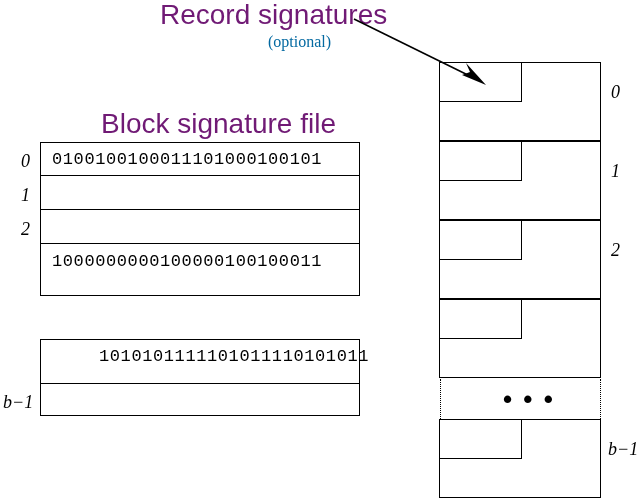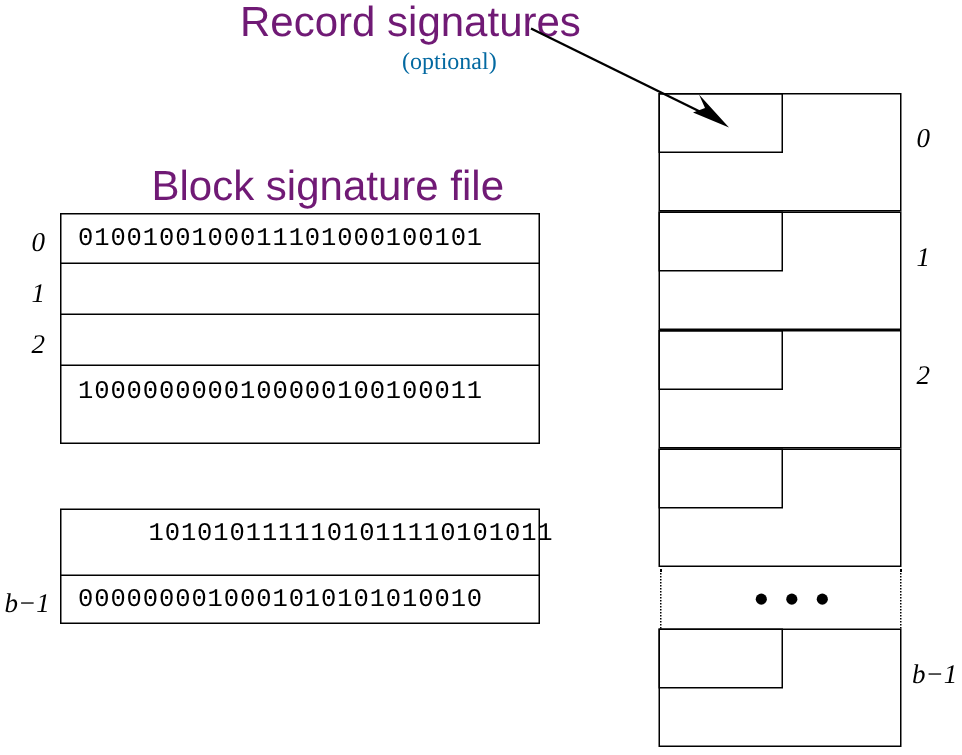--- a/index.html
+++ b/index.html
@@ -121,21 +121,20 @@
   <div class="bits" style="left:52px; top:253px;text-align:center;">1000000000100000100100011</div>
 
   <div class="box" style="left:40px; top:339px; width:320px; height:77px;"></div>
 
   <div class="hline" style="left:40px; top:383px; width:320px;"></div>
 
   <div class="idx" style="left:21px; top:349px;"></div>
   <div class="idx" style="left:3px; top:393px;">b−1</div>
 
   <div class="bits" style="left:52px; top:348px;margin-left:47px;">1010101111101011110101011</div>
-  <div class="bits" style="left:52px; top:392px;">0000000010001010101010010</div>
 
   <div class="box" style="left:439px; top:62px; width:162px; height:79px;"></div>
   <div class="box" style="left:439px; top:62px; width:83px; height:40px;"></div>
   <div class="idx" style="left:611px; top:83px;">0</div>
 
   <div class="box" style="left:439px; top:141px; width:162px; height:79px;"></div>
   <div class="box" style="left:439px; top:141px; width:83px; height:40px;"></div>
   <div class="idx" style="left:611px; top:162px;">1</div>
 
   <div class="box" style="left:439px; top:220px; width:162px; height:79px;"></div>

